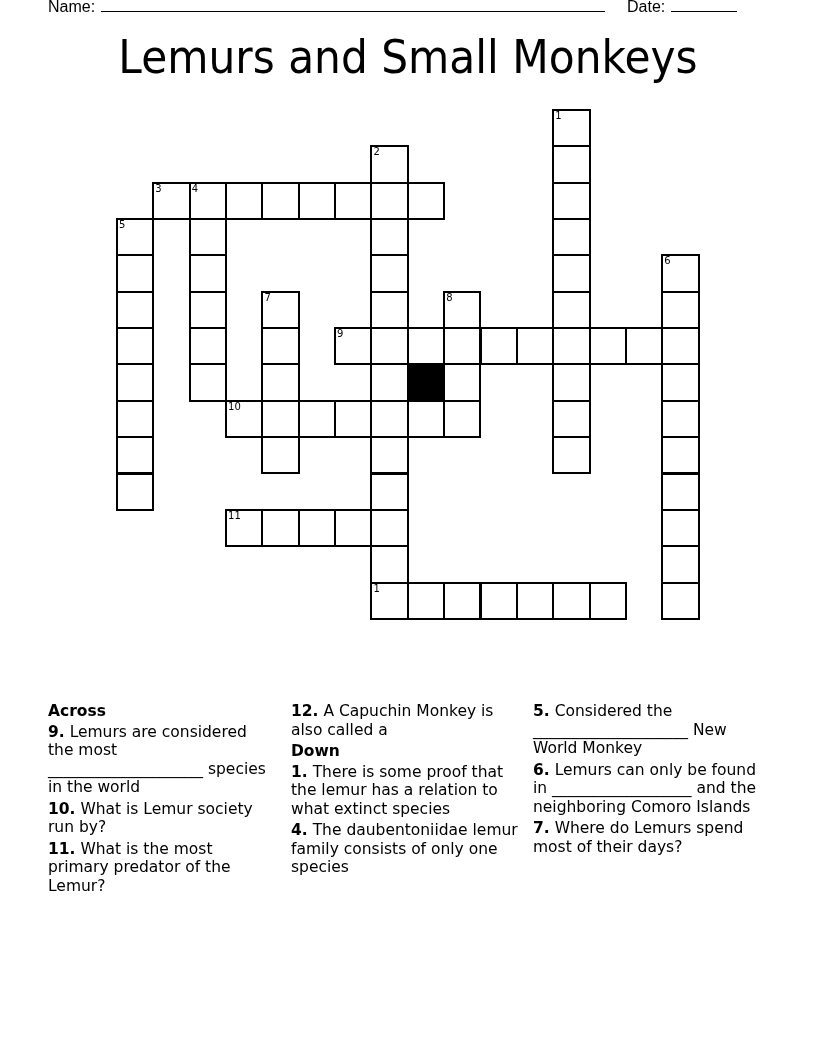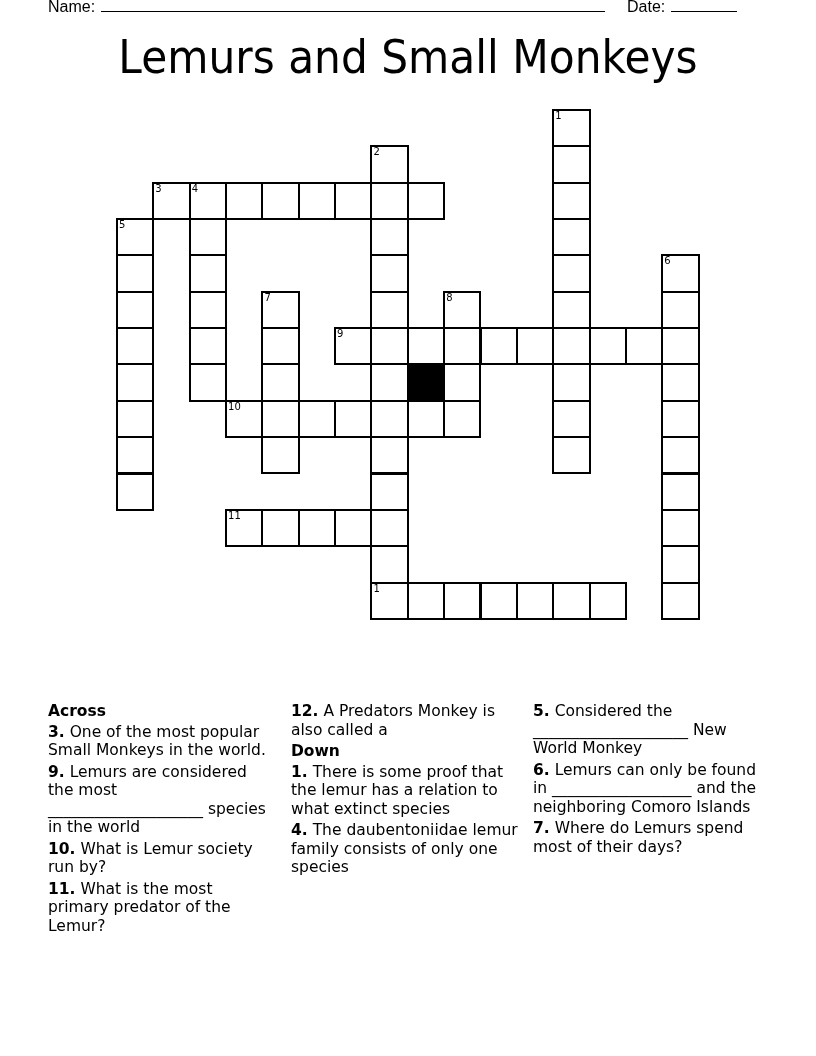--- a/index.html
+++ b/index.html
@@ -136,28 +136,27 @@
     <div class="cell" style="left: 444.15px; top: 582.55px; width: 38.35px; height: 38.35px;"></div>
     <div class="cell" style="left: 480.5px; top: 582.55px; width: 38.35px; height: 38.35px;"></div>
     <div class="cell" style="left: 516.85px; top: 582.55px; width: 38.35px; height: 38.35px;"></div>
     <div class="cell" style="left: 553.2px; top: 582.55px; width: 38.35px; height: 38.35px;"></div>
     <div class="cell" style="left: 589.55px; top: 582.55px; width: 38.35px; height: 38.35px;"></div>
     <div class="cell block" style="left: 407.8px; top: 364.45px; width: 38.35px; height: 38.35px;"></div>
   </div>
 
 <div class="clues col1">
   <div class="heading">Across</div>
-  <div class="clue"><b>3.</b> <span>One of the most popular Small Monkeys in the world.</span></div>
   <div class="clue"><b>9.</b> <span>Lemurs are considered the most ____________________ species in the world</span></div>
   <div class="clue"><b>10.</b> <span>What is Lemur society run by?</span></div>
   <div class="clue"><b>11.</b> <span>What is the most primary predator of the Lemur?</span></div>
 </div>
 
 <div class="clues col2">
-  <div class="clue"><b>12.</b> <span>A Predators Monkey is also called a</span></div>
+  <div class="clue"><b>12.</b> <span>A Capuchin Monkey is also called a</span></div>
   <div class="heading">Down</div>
   <div class="clue"><b>1.</b> <span>There is some proof that the lemur has a relation to what extinct species</span></div>
   <div class="clue"><b>4.</b> <span>The daubentoniidae lemur family consists of only one species</span></div>
 </div>
 
 <div class="clues col3">
   <div class="clue"><b>5.</b> <span>Considered the ____________________ New World Monkey</span></div>
   <div class="clue"><b>6.</b> <span>Lemurs can only be found in __________________ and the neighboring Comoro Islands</span></div>
   <div class="clue"><b>7.</b> <span>Where do Lemurs spend most of their days?</span></div>
 </div>

